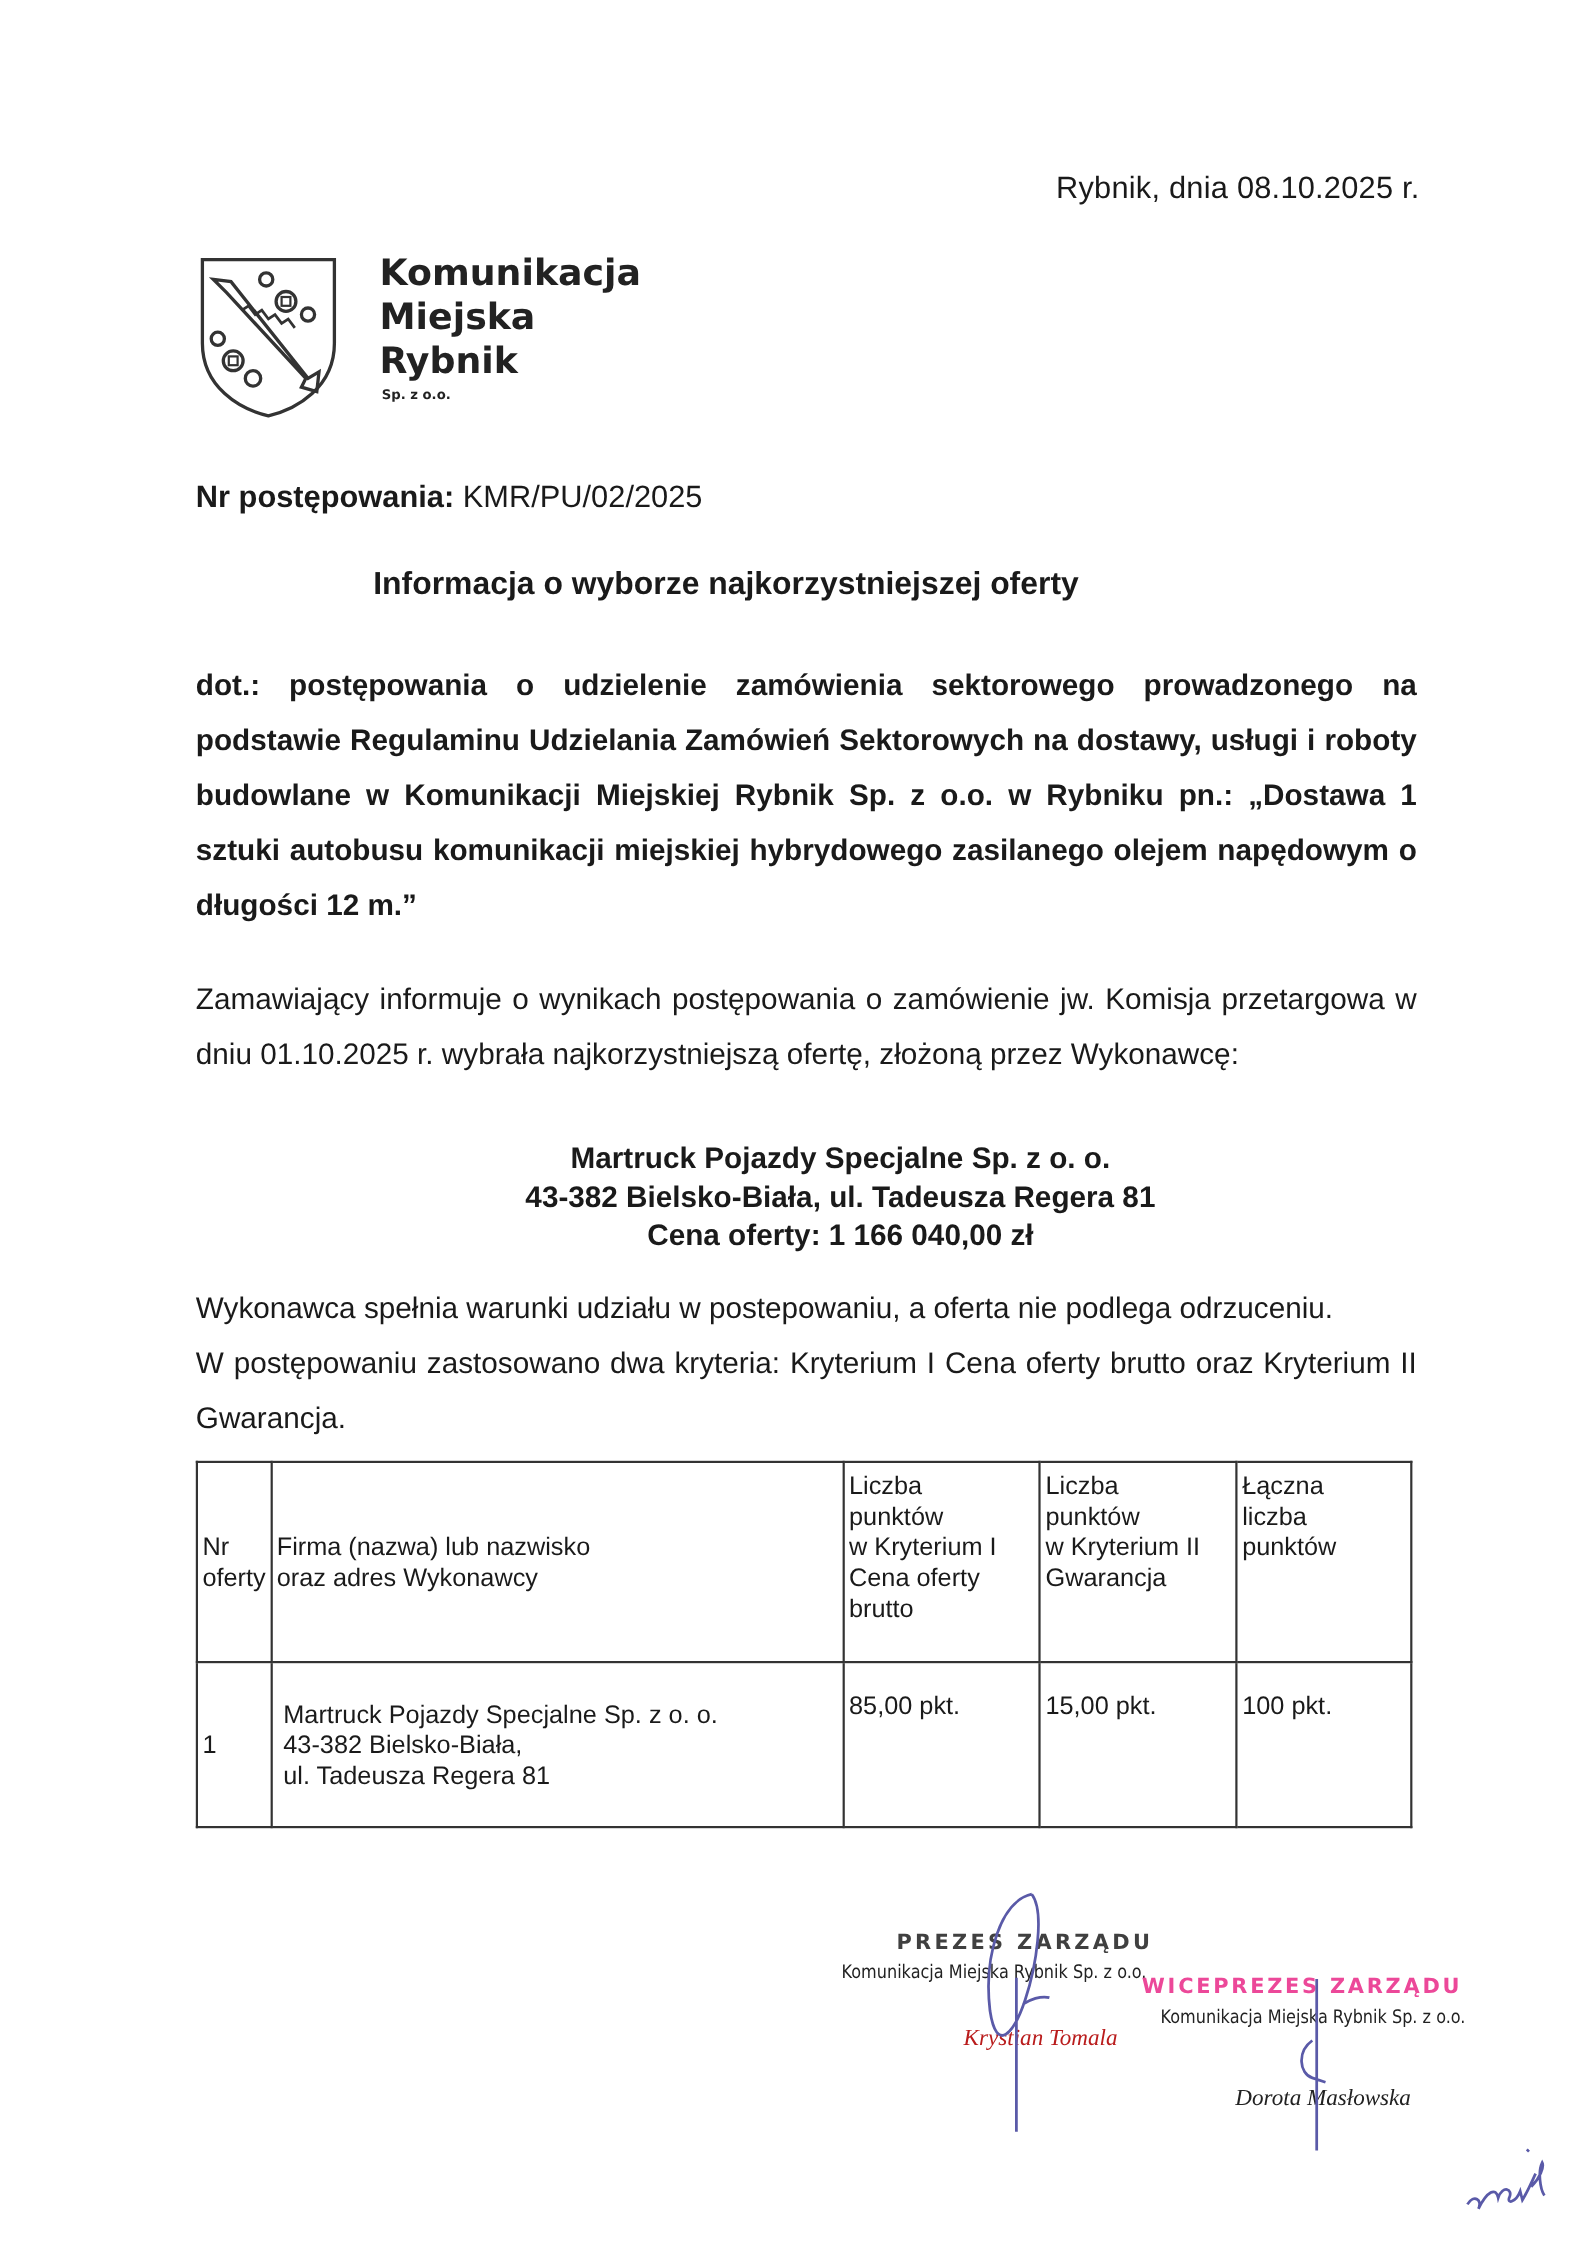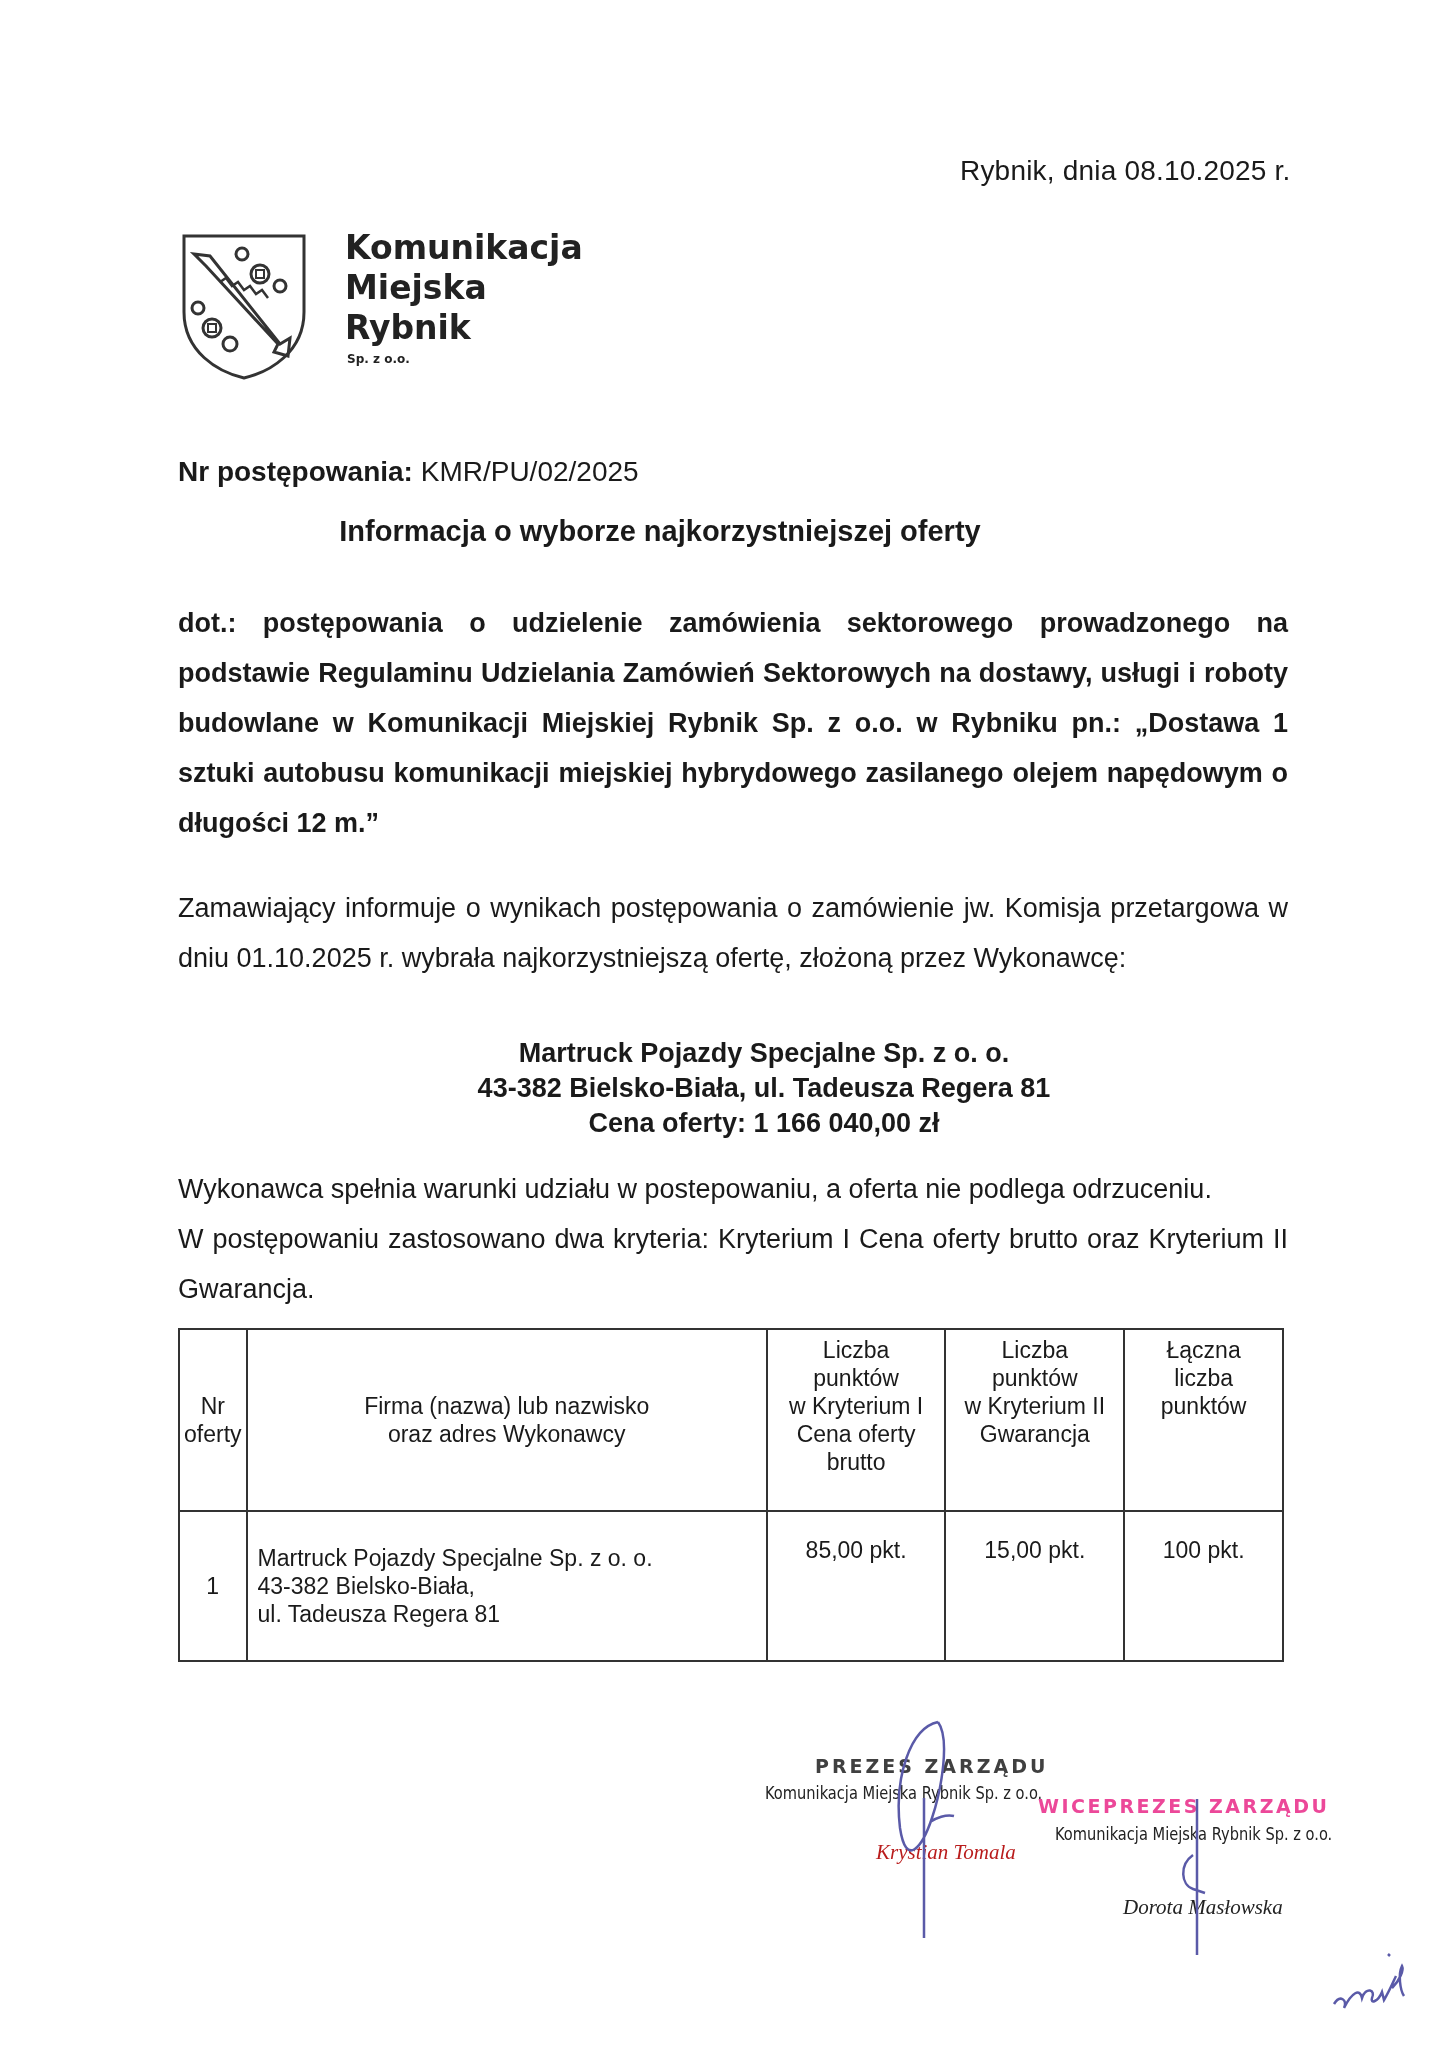--- a/index.html
+++ b/index.html
@@ -6,35 +6,35 @@
   body { width:1448px; height:2048px; position:relative; overflow:hidden; color:#1a1a1a;
          font-family:"Liberation Sans", sans-serif; }
   .abs { position:absolute; }
 
   .date { left:960px; top:155px; font-size:28px; letter-spacing:0.2px; }
 
   .logo-crest { left:180px; top:232px; width:128px; height:150px; }
   .logo-text { left:345px; top:228px; font-family:"DejaVu Sans", sans-serif; font-weight:bold; font-size:33px; line-height:40px; color:#222; }
   .logo-sub { left:347px; top:352px; font-family:"DejaVu Sans", sans-serif; font-weight:bold; font-size:12px; color:#222; }
 
-  .case-no { left:178px; top:456px; font-size:28px; }
+  .case-no { left:178px; top:436px; font-size:28px; }
   .case-no b { font-weight:bold; }
 
   .doc-title { left:0; width:1292px; top:515px; text-align:center; font-size:29px; font-weight:bold; padding-left:28px; box-sizing:border-box; }
 
   .subject { left:178px; top:598px; width:1110px; font-size:27px; font-weight:bold; line-height:50px; text-align:justify; }
 
   .para1 { left:178px; top:883px; width:1110px; font-size:27px; line-height:50px; text-align:justify; }
 
   .winner { left:0; width:1448px; top:1036px; text-align:center; font-size:27px; font-weight:bold; line-height:35px; padding-left:80px; box-sizing:border-box; }
 
   .para2 { left:178px; top:1164px; width:1110px; font-size:27px; line-height:50px; text-align:justify; }
 
   table.results { position:absolute; left:178px; top:1328px; width:1106px; border-collapse:collapse; font-size:23px; line-height:28px; }
-  table.results td, table.results th { border:2px solid #333; text-align:center; vertical-align:middle; font-weight:normal; padding:0 4px; }
+  table.results td, table.results th { border:2px solid #333; text-align:left; vertical-align:middle; font-weight:normal; padding:0 4px; }
   table.results th { height:174px; }
   table.results td { height:124px; }
   table.results th.top { vertical-align:top; padding-top:6px; }
   table.results td.name { text-align:left; padding-left:10px; }
   table.results td.pts { vertical-align:top; padding-top:24px; }
 
   .sig1-title { left:815px; top:1755px; font-family:"DejaVu Sans", sans-serif; font-weight:bold; font-size:19px; letter-spacing:3px; color:#404040; }
   .sig1-company { left:765px; top:1783px; font-family:"DejaVu Sans", sans-serif; font-size:17px; color:#222; transform:scaleX(0.86); transform-origin:left; }
   .sig1-name { left:876px; top:1840px; font-family:"Liberation Serif", serif; font-style:italic; font-size:21px; color:#b91c1c; }
   .sig2-title { left:1038px; top:1795px; font-family:"DejaVu Sans", sans-serif; font-weight:bold; font-size:19px; letter-spacing:2.5px; color:#ec4899; }

